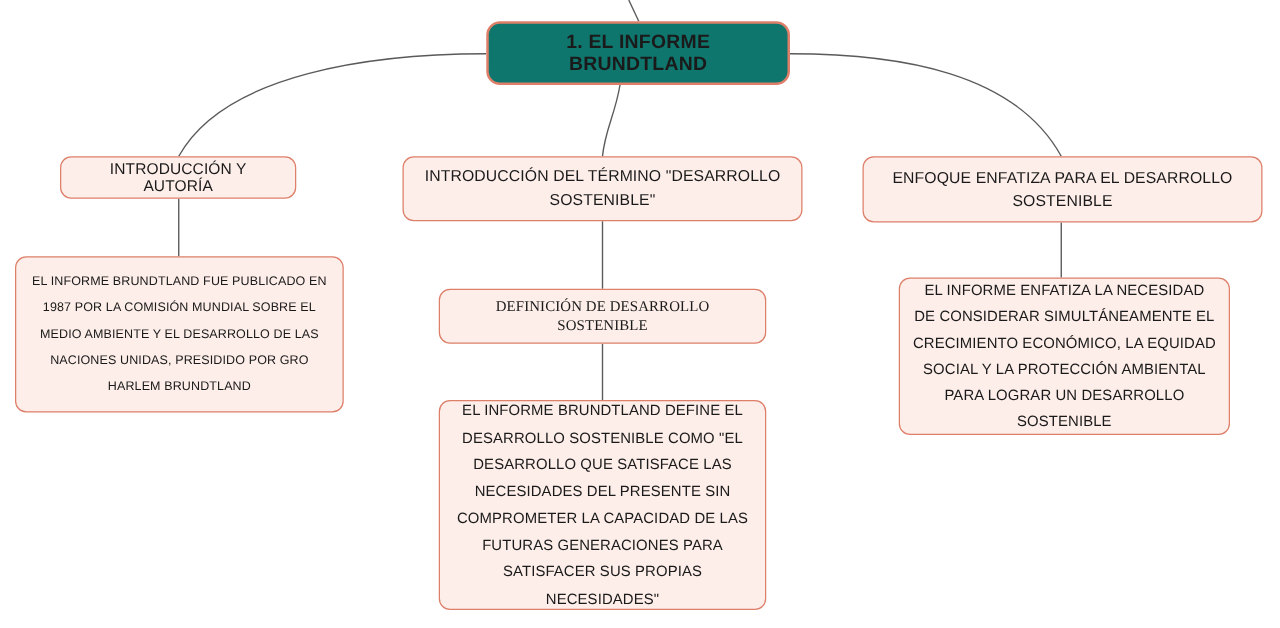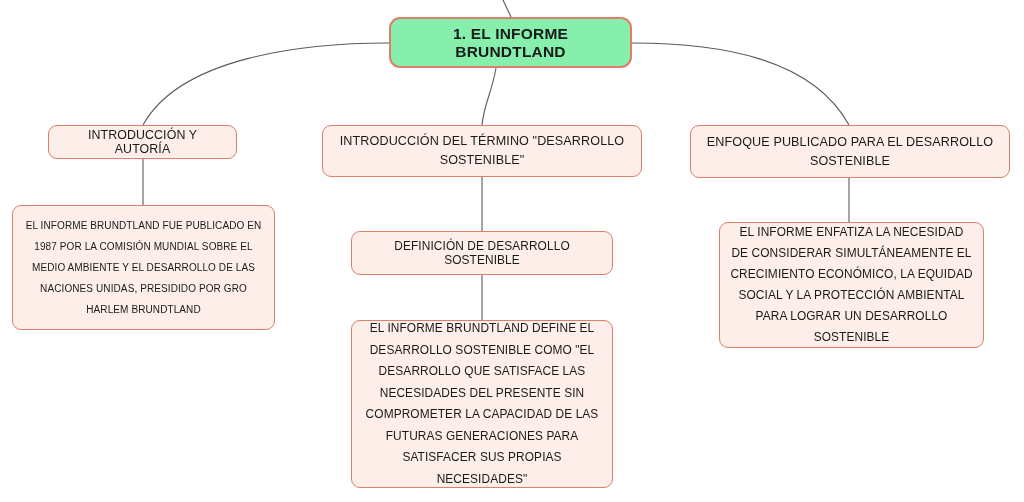--- a/index.html
+++ b/index.html
@@ -74,45 +74,45 @@
 
     <line x1="143" y1="159" x2="143" y2="205" stroke="#5a5a5a"></line>
 
     <line x1="482" y1="177" x2="482" y2="231" stroke="#5a5a5a"></line>
 
     <line x1="482" y1="275" x2="482" y2="320" stroke="#5a5a5a"></line>
 
     <line x1="849" y1="178" x2="849" y2="222" stroke="#5a5a5a"></line>
   </svg>
 
-  <div class="node" id="n-root" style="background: #86efac; border-color: rgb(222, 127, 106); color: rgb(26, 26, 26);">
+  <div class="node" id="n-root" style="background: #0f766e; border-color: rgb(222, 127, 106); color: rgb(26, 26, 26);">
     <span class="txt">1. EL INFORME BRUNDTLAND</span>
   </div>
 
   <div class="node" id="n-b1-head" style="background: rgb(253, 238, 233); border-color: rgb(222, 127, 106); color: rgb(26, 26, 26);">
     <span class="txt">INTRODUCCIÓN Y AUTORÍA</span>
   </div>
 
   <div class="node" id="n-b1-body" style="background: rgb(253, 238, 233); border-color: rgb(222, 127, 106); color: rgb(26, 26, 26);">
     <span class="txt">EL INFORME BRUNDTLAND FUE PUBLICADO EN 1987 POR LA COMISIÓN MUNDIAL SOBRE EL MEDIO AMBIENTE Y EL DESARROLLO DE LAS NACIONES UNIDAS, PRESIDIDO POR GRO HARLEM BRUNDTLAND</span>
   </div>
 
   <div class="node" id="n-b2-head" style="background: rgb(253, 238, 233); border-color: rgb(222, 127, 106); color: rgb(26, 26, 26);">
     <span class="txt">INTRODUCCIÓN DEL TÉRMINO "DESARROLLO SOSTENIBLE"</span>
   </div>
 
-  <div class="node" id="n-b2-sub" style="background: rgb(253, 238, 233); border-color: rgb(222, 127, 106); color: rgb(26, 26, 26);">
+  <div class="node" id="n-b2-sub" style="background: rgb(253, 238, 233); border-color: rgb(222, 127, 106); color: rgb(26, 26, 26); font-family: Liberation Serif, serif;">
     <span class="txt">DEFINICIÓN DE DESARROLLO SOSTENIBLE</span>
   </div>
 
   <div class="node" id="n-b2-body" style="background: rgb(253, 238, 233); border-color: rgb(222, 127, 106); color: rgb(26, 26, 26); align-items: center;">
     <span class="txt">EL INFORME BRUNDTLAND DEFINE EL DESARROLLO SOSTENIBLE COMO "EL DESARROLLO QUE SATISFACE LAS NECESIDADES DEL PRESENTE SIN COMPROMETER LA CAPACIDAD DE LAS FUTURAS GENERACIONES PARA SATISFACER SUS PROPIAS NECESIDADES"</span>
   </div>
 
   <div class="node" id="n-b3-head" style="background: rgb(253, 238, 233); border-color: rgb(222, 127, 106); color: rgb(26, 26, 26);">
-    <span class="txt">ENFOQUE PUBLICADO PARA EL DESARROLLO SOSTENIBLE</span>
+    <span class="txt">ENFOQUE ENFATIZA PARA EL DESARROLLO SOSTENIBLE</span>
   </div>
 
   <div class="node" id="n-b3-body" style="background: rgb(253, 238, 233); border-color: rgb(222, 127, 106); color: rgb(26, 26, 26);">
     <span class="txt">EL INFORME ENFATIZA LA NECESIDAD DE CONSIDERAR SIMULTÁNEAMENTE EL CRECIMIENTO ECONÓMICO, LA EQUIDAD SOCIAL Y LA PROTECCIÓN AMBIENTAL PARA LOGRAR UN DESARROLLO SOSTENIBLE</span>
   </div>
 
 </div>
 
 </body></html>

